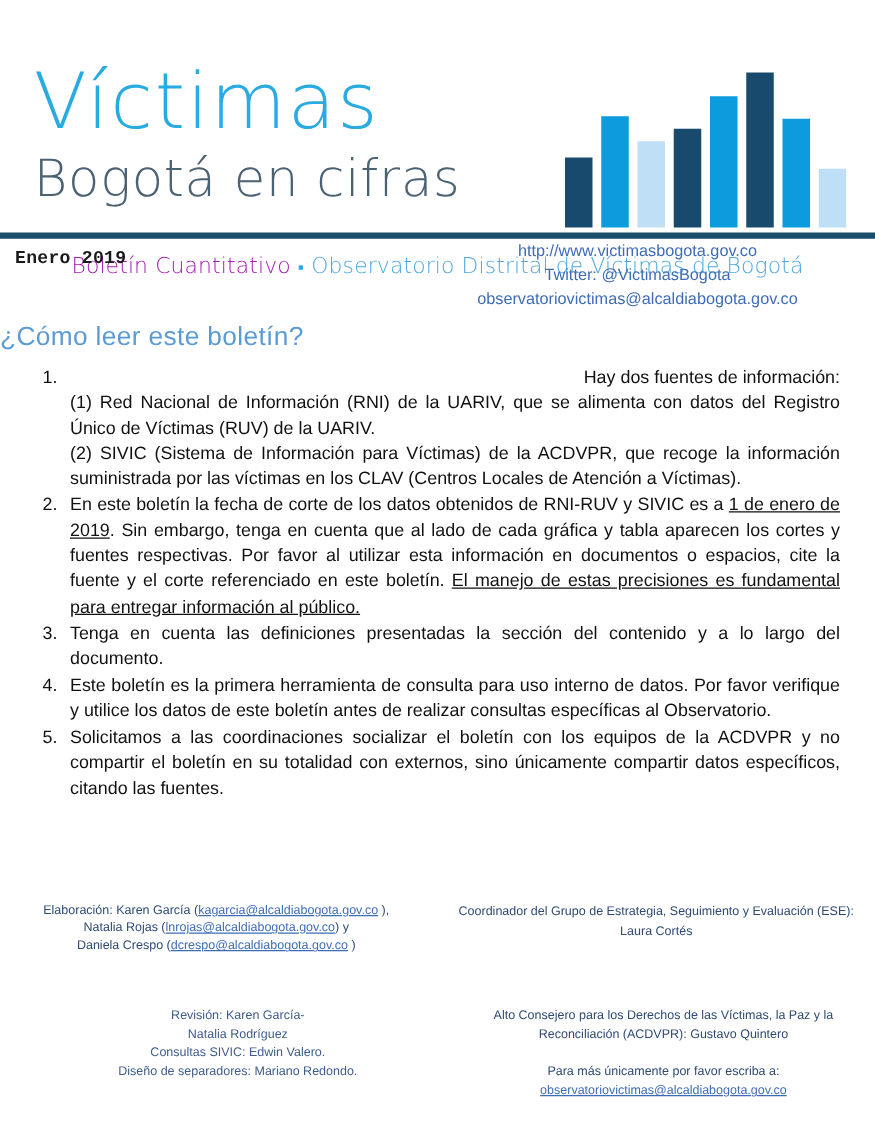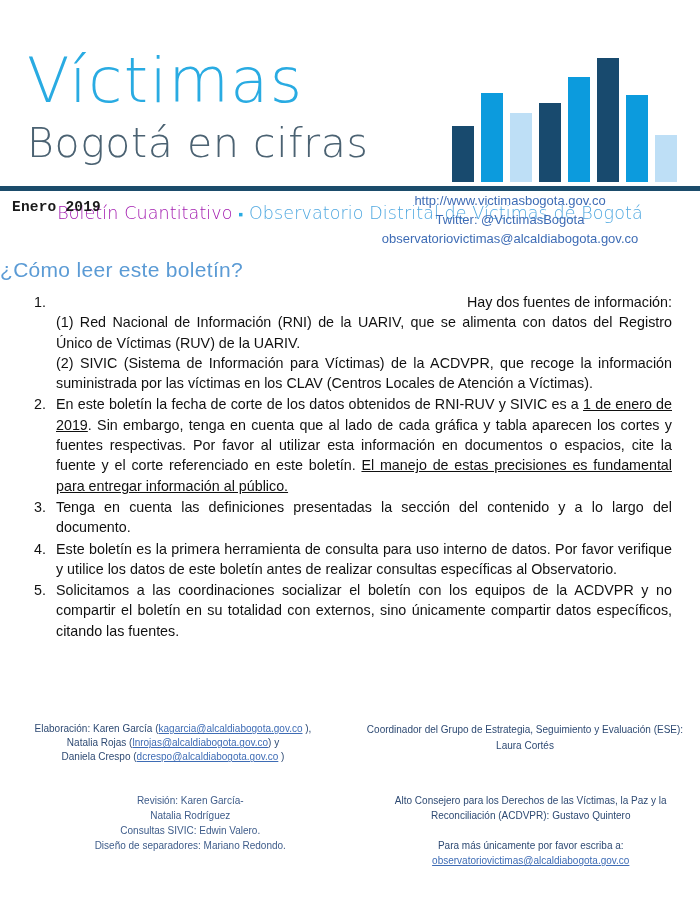--- a/index.html
+++ b/index.html
@@ -134,21 +134,21 @@
     height: 178px;
     font-size: 10px;
     color: #2E4A73;
   }
   .footer-cols { display: flex; }
   .fcol { width: 50%; text-align: center; line-height: 1.42; }
   .fcol-left { padding: 0 22px 0 18px; }
   .fcol-right { padding: 0 12px 0 12px; }
   .f-block { margin-bottom: 4px; }
   .flink { color: #3E6CB5; text-decoration: underline; }
-  .footer-lower { display: flex; margin-top: 24px; padding-left: 23px; }
+  .footer-lower { display: flex; margin-top: 36px; padding-left: 23px; }
   .f-note { color: #3E5C8A; line-height: 1.5; }
   .f-note-right { color: #2E4A73; line-height: 1.55; }
 </style>
 </head>
 <body>
 
 <div class="page">
 
   <div class="header">
 

